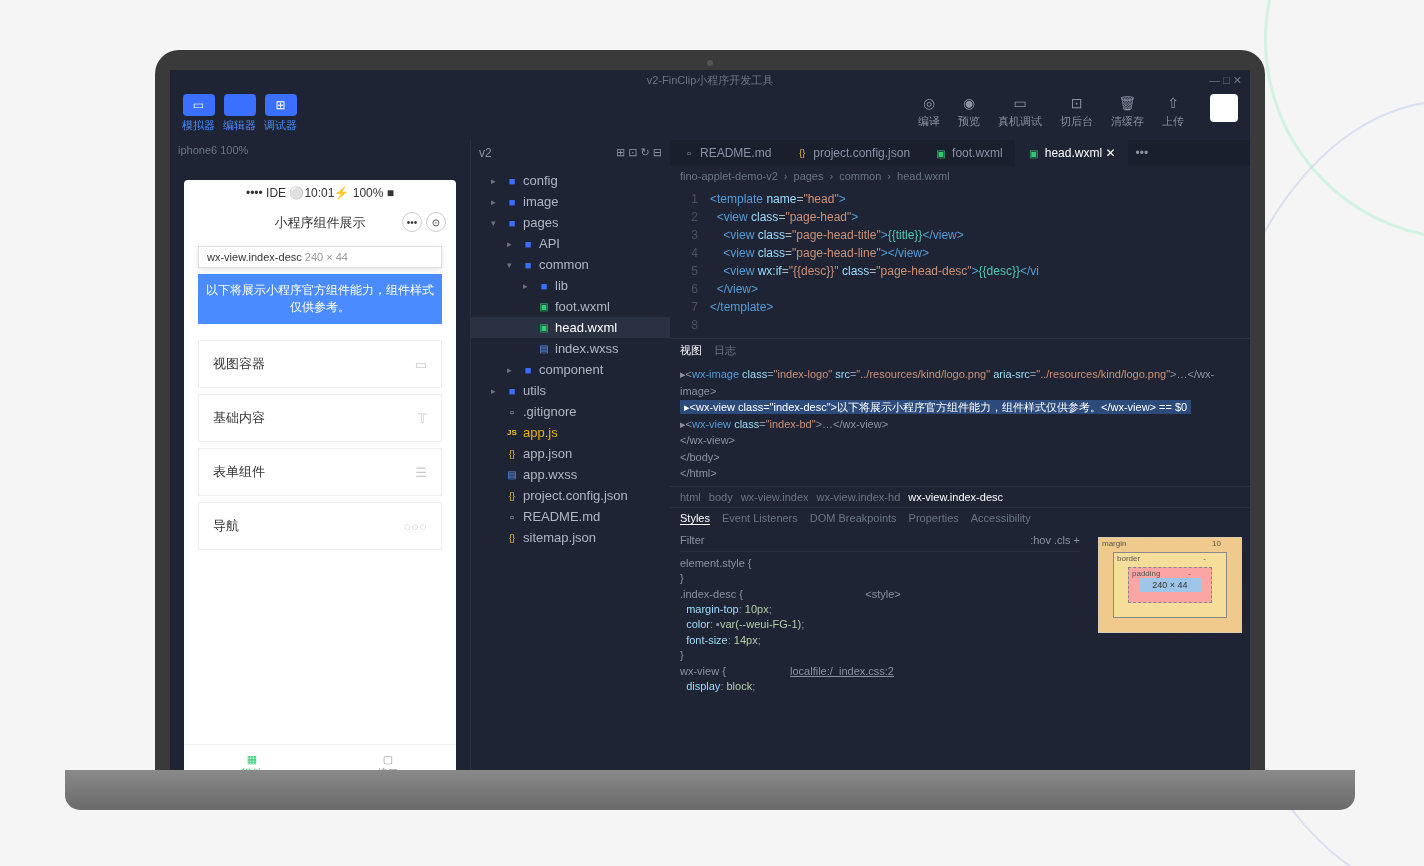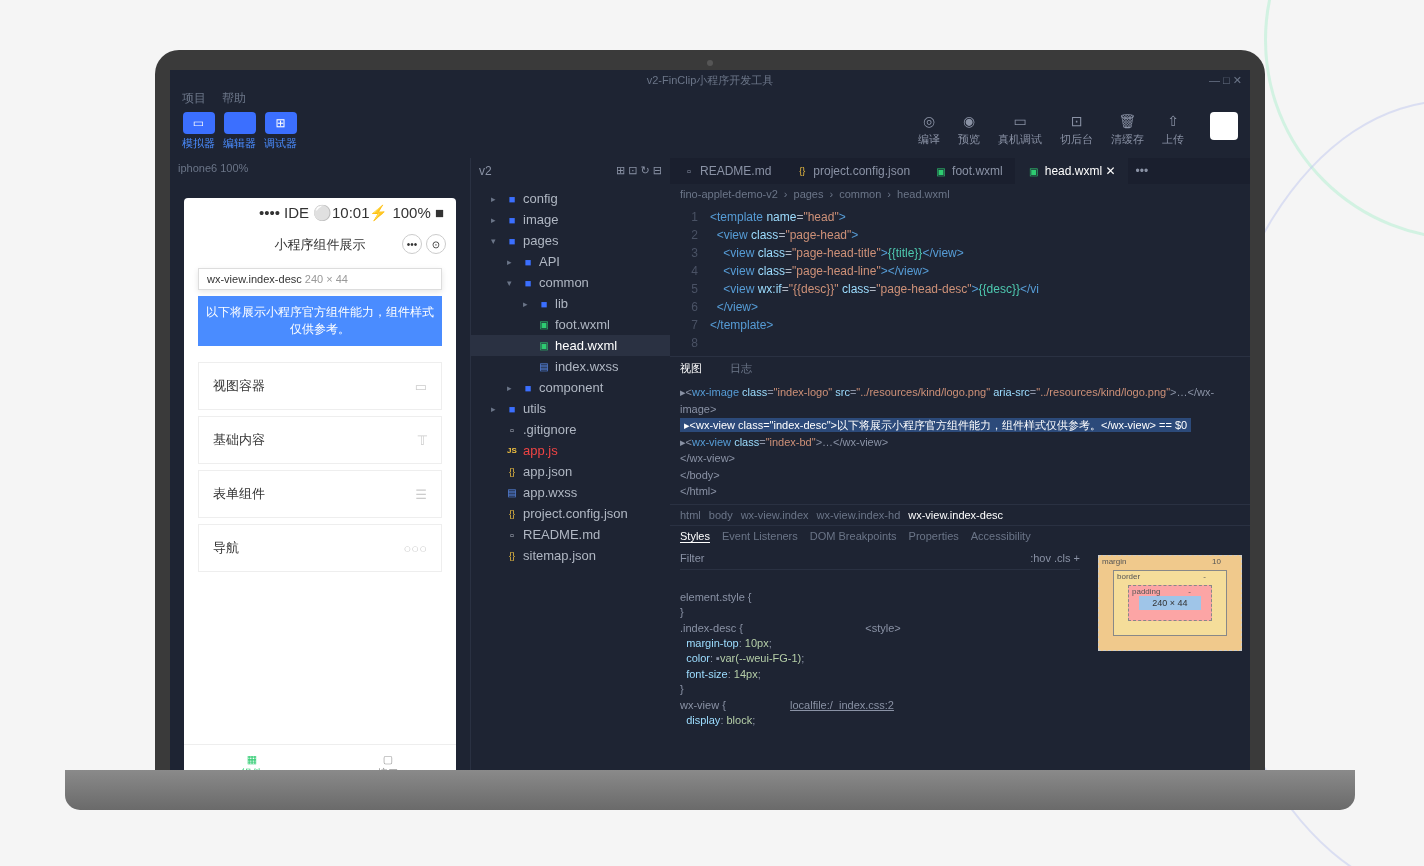--- a/index.html
+++ b/index.html
@@ -17,21 +17,21 @@
 .tb-btn{display:flex;flex-direction:column;align-items:center;gap:2px;font-size:11px;color:#4a8cff}
 .tb-icon{width:32px;height:22px;background:#3b6fff;border-radius:4px;display:flex;align-items:center;justify-content:center;color:#fff;font-size:12px}
 .tb-right{display:flex;gap:18px}
 .tb-r-btn{display:flex;flex-direction:column;align-items:center;gap:2px;font-size:11px;color:#8a92a5}
 .tb-r-icon{width:18px;height:18px;display:flex;align-items:center;justify-content:center;font-size:14px}
 .avatar{width:28px;height:28px;background:#fff;border-radius:4px;margin-left:8px}
 .workspace{flex:1;display:flex;overflow:hidden}
 .sim-pane{width:300px;background:#1e2433;display:flex;flex-direction:column}
 .sim-status{padding:4px 8px;font-size:11px;color:#6b7588}
 .phone{margin:20px 14px;background:#fff;border-radius:4px;flex:1;display:flex;flex-direction:column;color:#333;font-size:13px}
-.phone-status{display:flex;justify-content:flex-end;padding:6px 12px;font-size:15px}
+.phone-status{display:flex;justify-content:center;padding:6px 12px;font-size:12px}
 .phone-nav{text-align:center;padding:8px;font-weight:500;position:relative}
 .phone-nav-r{position:absolute;right:10px;top:6px;display:flex;gap:4px}
 .phone-nav-r span{width:20px;height:20px;border:1px solid #ccc;border-radius:10px;display:flex;align-items:center;justify-content:center;font-size:10px}
 .tooltip{margin:6px 14px;background:#fff;border:1px solid #ddd;padding:4px 8px;font-size:11px;box-shadow:0 2px 6px rgba(0,0,0,0.1)}
 .tooltip .b{color:#333;font-weight:500}
 .tooltip .g{color:#999}
 .highlight{margin:0 14px 10px;background:#4a8cff;color:#fff;padding:8px;font-size:12px;text-align:center}
 .list-item{margin:6px 14px;background:#fff;border:1px solid #eee;padding:14px;display:flex;justify-content:space-between;align-items:center}
 .phone-tabs{border-top:1px solid #eee;display:flex}
 .phone-tab{flex:1;text-align:center;padding:8px;font-size:11px;color:#999}
@@ -55,31 +55,31 @@
 .tab{padding:6px 12px;display:flex;align-items:center;gap:4px;color:#8a92a5;cursor:pointer;white-space:nowrap}
 .tab.active{background:#1e2433;color:#fff}
 .tab-more{padding:6px 8px;color:#8a92a5}
 .breadcrumb{padding:4px 10px;font-size:11px;color:#6b7588;display:flex;gap:6px}
 .code{padding:4px 0;font-family:Consolas,monospace;font-size:12px;line-height:1.5}
 .code-line{display:flex}
 .ln{width:40px;text-align:right;color:#4a5265;padding-right:12px;user-select:none}
 .ci{flex:1}
 .t-tag{color:#569cd6}.t-attr{color:#9cdcfe}.t-str{color:#ce9178}.t-var{color:#4ec9b0}
 .devtools{height:320px;border-top:1px solid #2a3142;display:flex;flex-direction:column;font-size:11px}
-.dt-tabs{display:flex;gap:28px;padding:4px 10px;color:#6b7588}
+.dt-tabs{display:flex;gap:12px;padding:4px 10px;color:#6b7588}
 .dt-tabs span.active{color:#fff}
 .dt-elements{padding:4px 10px;font-family:Consolas,monospace;color:#8a92a5;line-height:1.5}
 .dt-hl{background:#2c4a7a;color:#fff;padding:1px 4px}
 .dt-crumb{padding:4px 10px;color:#6b7588;display:flex;gap:8px;border-top:1px solid #2a3142;border-bottom:1px solid #2a3142}
 .dt-crumb span.active{color:#fff}
 .dt-styles-tabs{display:flex;gap:12px;padding:4px 10px;color:#6b7588}
 .dt-styles-tabs span.active{color:#fff;border-bottom:1px solid #fff}
 .dt-bottom{display:flex;flex:1}
 .dt-styles{flex:1;padding:4px 10px;font-family:Consolas,monospace;color:#8a92a5;line-height:1.4}
-.dt-filter{display:flex;justify-content:space-between;border-bottom:1px solid #2a3142;padding-bottom:3px;margin-bottom:20px}
+.dt-filter{display:flex;justify-content:space-between;border-bottom:1px solid #2a3142;padding-bottom:3px;margin-bottom:4px}
 .box-model{width:160px;padding:8px}
 .bm-margin{border:1px dashed #ccc;background:#f0c98c;padding:14px;position:relative;font-size:9px;color:#555}
 .bm-border{border:1px solid #888;background:#f5dd9a;padding:14px;position:relative}
 .bm-padding{border:1px dashed #888;background:#fca5a5;padding:10px;position:relative}
 .bm-content{background:#9fc5e8;padding:2px 8px;text-align:center;color:#333}
 .bm-label{position:absolute;top:1px;left:3px;font-size:8px}
 .bm-val{position:absolute;top:1px;right:20px;font-size:8px}
 .bg-curve1{position:absolute;right:0;top:0;width:400px;height:400px;border:3px solid #b0f0d0;border-radius:50%;opacity:0.5;transform:translate(60%,-40%)}
 .bg-curve2{position:absolute;right:0;top:100px;width:500px;height:800px;border:2px solid #c0c8f0;border-radius:50%;opacity:0.5;transform:translateX(55%)}
 </style>
@@ -91,24 +91,20 @@
 
 <div class="laptop">
   <div class="bezel">
     <div class="cam"></div>
     <div class="screen">
       <div class="titlebar">
         <span></span>
         <span class="center">v2-FinClip小程序开发工具</span>
         <span>— □ ✕</span>
       </div>
-      <div class="menubar">
-        <span>项目</span>
-        <span>帮助</span>
-      </div>
       <div class="toolbar">
         <div class="tb-left" id="tb-left">
             <div class="tb-btn">
               <div class="tb-icon">▭</div>
               <span>模拟器</span>
             </div>
             <div class="tb-btn">
               <div class="tb-icon"></div>
               <span>编辑器</span>
             </div>
@@ -253,21 +249,21 @@
                 <span style="color:#b0b7c3">utils</span>
               </div>
               <div class="tree-item i1">
                 <span class="arr"></span>
                 <span class="fico file">▫</span>
                 <span style="color:#b0b7c3">.gitignore</span>
               </div>
               <div class="tree-item i1">
                 <span class="arr"></span>
                 <span class="fico js">JS</span>
-                <span style="color:#ef4444">app.js</span>
+                <span style="color:#eab308">app.js</span>
               </div>
               <div class="tree-item i1">
                 <span class="arr"></span>
                 <span class="fico json">{}</span>
                 <span style="color:#b0b7c3">app.json</span>
               </div>
               <div class="tree-item i1">
                 <span class="arr"></span>
                 <span class="fico wxss">▤</span>
                 <span style="color:#b0b7c3">app.wxss</span>

